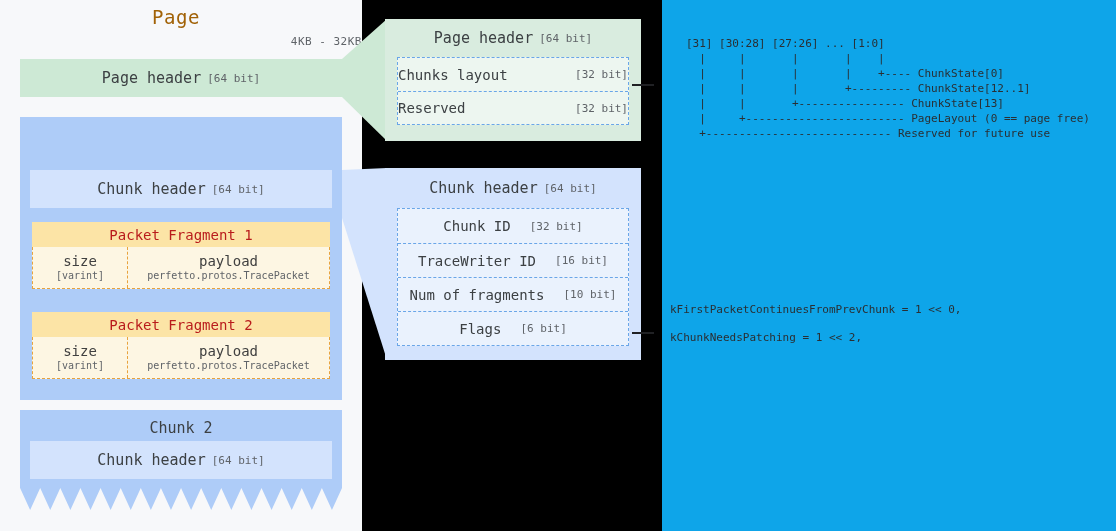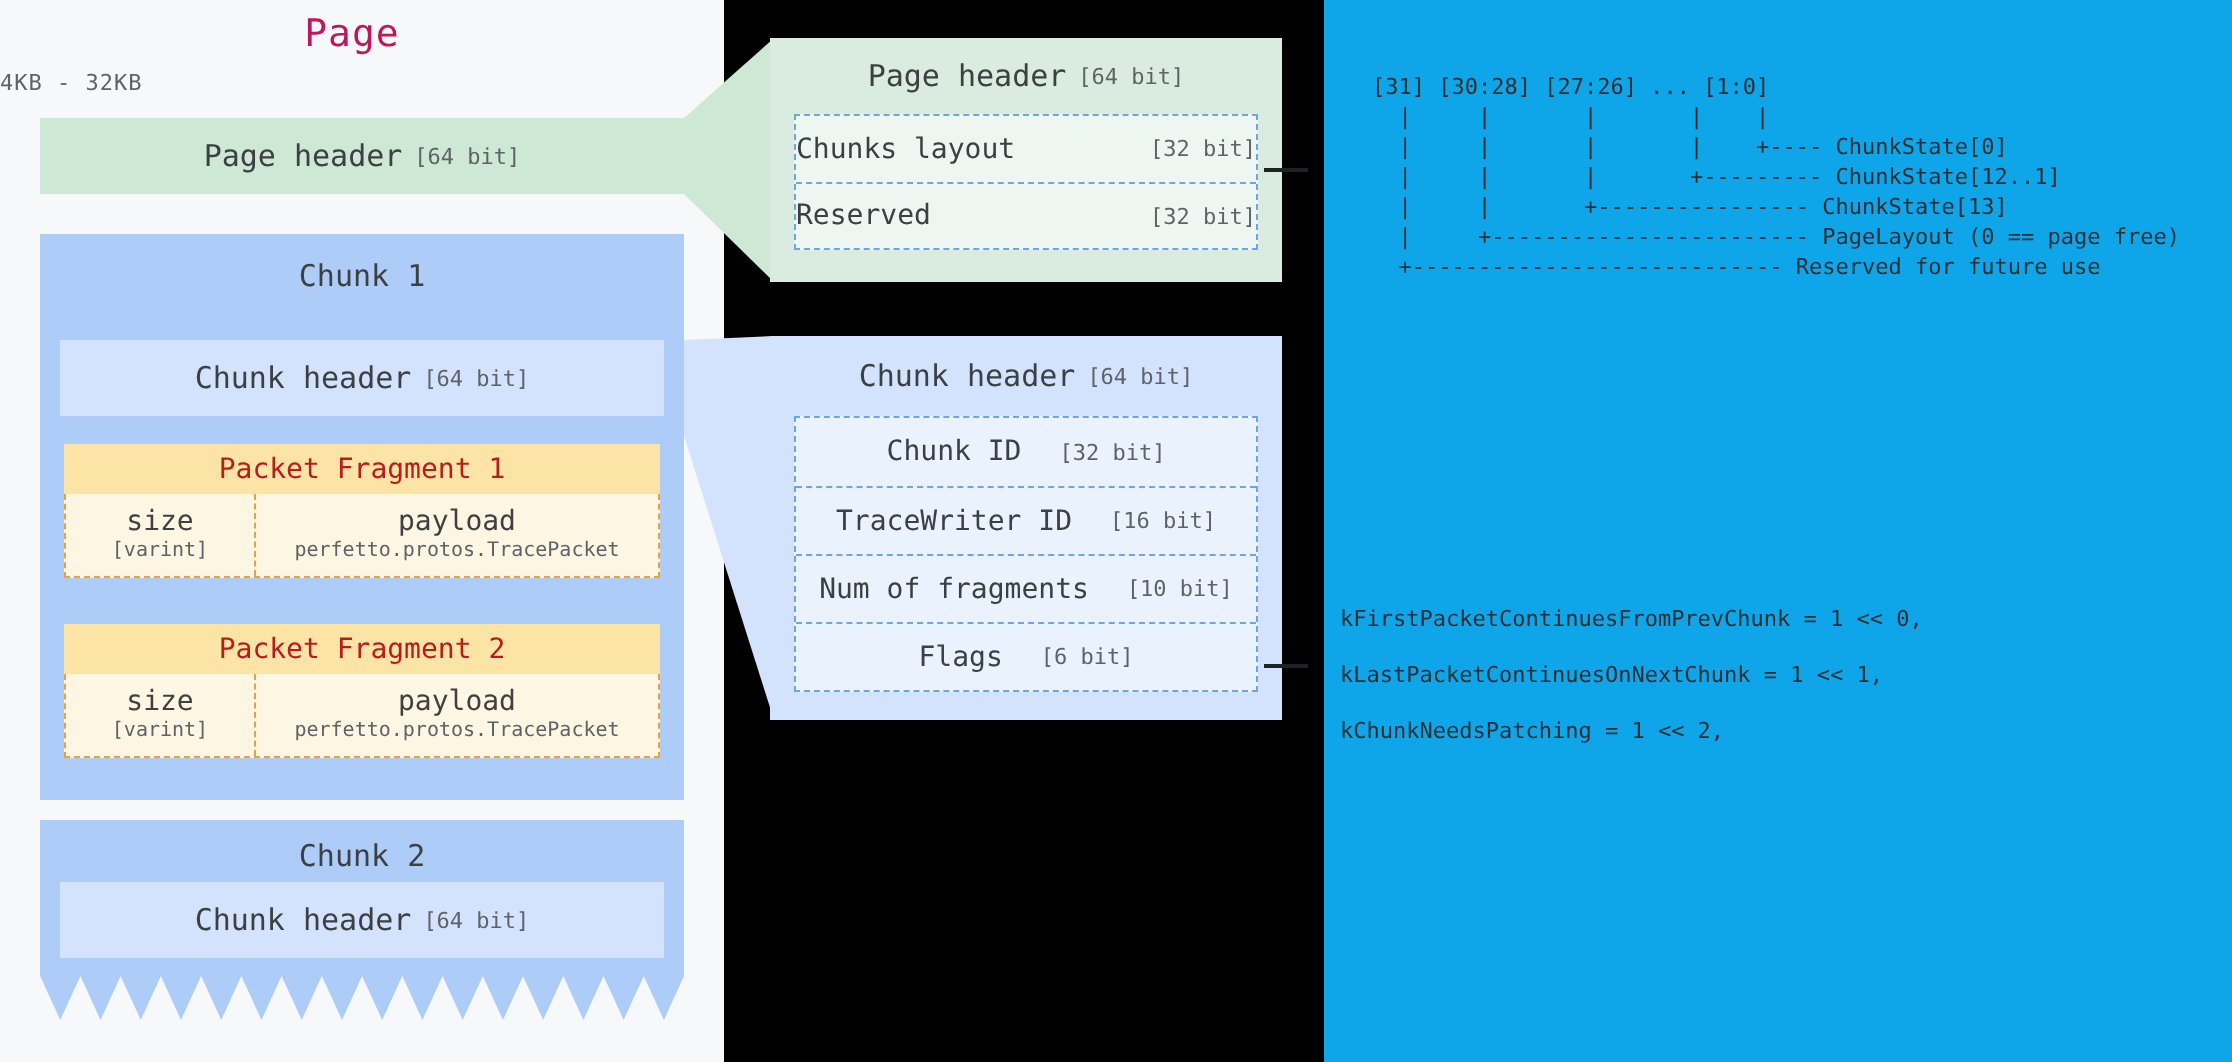--- a/index.html
+++ b/index.html
@@ -2,22 +2,22 @@
 <html><head>
 <meta charset="utf-8">
 <style>
   html,body{margin:0;padding:0;background:#000;}
   body{width:1116px;height:531px;position:relative;overflow:hidden;
        font-family:"DejaVu Sans Mono","Liberation Mono",monospace;}
 
   
   #page-panel{position:absolute;left:0;top:0;width:362px;height:531px;background:#f7f8fa;}
   #page-title{position:absolute;left:0;top:6px;width:352px;text-align:center;
-              font-size:19px;color:#be185d;letter-spacing:.5px;}
-  #page-size{position:absolute;left:0;top:35px;width:362px;text-align:left;
+              font-size:19px;color:#a16207;letter-spacing:.5px;}
+  #page-size{position:absolute;left:0;top:35px;width:362px;text-align:right;
              font-size:11px;color:#5f6368;letter-spacing:.5px;}
 
   .bar{position:absolute;display:flex;align-items:center;justify-content:center;
        text-align:center;color:#3c4043;}
   .lbl{font-size:15px;}
   .bits{font-size:11px;color:#5f6368;margin-left:6px;}
 
   #page-header-bar{left:20px;top:59px;width:322px;height:38px;background:#cde9d5;}
   #chunk1-box{position:absolute;left:20px;top:117px;width:322px;height:283px;background:#aeccf8;}
   #chunk1-title{left:20px;top:119px;width:322px;height:38px;font-size:15px;}
@@ -82,21 +82,20 @@
 
   <div id="page-title">Page</div>
   <div id="page-size">4KB - 32KB</div>
 
   <div class="bar" id="page-header-bar">
     <span class="lbl">Page header</span>
     <span class="bits">[64 bit]</span>
   </div>
 
   <div id="chunk1-box"></div>
-  <div class="bar" id="chunk1-title">Chunk 1</div>
 
   <div class="bar" id="chunk1-header">
     <span class="lbl">Chunk header</span>
     <span class="bits">[64 bit]</span>
   </div>
 
   <div class="frag" id="frag1">
     <div class="frag-title">Packet Fragment 1</div>
     <div class="frag-body">
       <div class="frag-cell frag-size">
@@ -198,16 +197,15 @@
   <pre class="ascii" id="ascii-bits">[31] [30:28] [27:26] ... [1:0]
   |     |       |       |    |
   |     |       |       |    +---- ChunkState[0]
   |     |       |       +--------- ChunkState[12..1]
   |     |       +---------------- ChunkState[13]
   |     +------------------------ PageLayout (0 == page free)
   +---------------------------- Reserved for future use</pre>
 
   <div id="flags-list">
     <div>kFirstPacketContinuesFromPrevChunk = 1 &lt;&lt; 0,</div>
-    <div>kLastPacketContinuesOnNextChunk = 1 &lt;&lt; 1,</div>
     <div>kChunkNeedsPatching = 1 &lt;&lt; 2,</div>
   </div>
 </div>
 
 </body></html>

